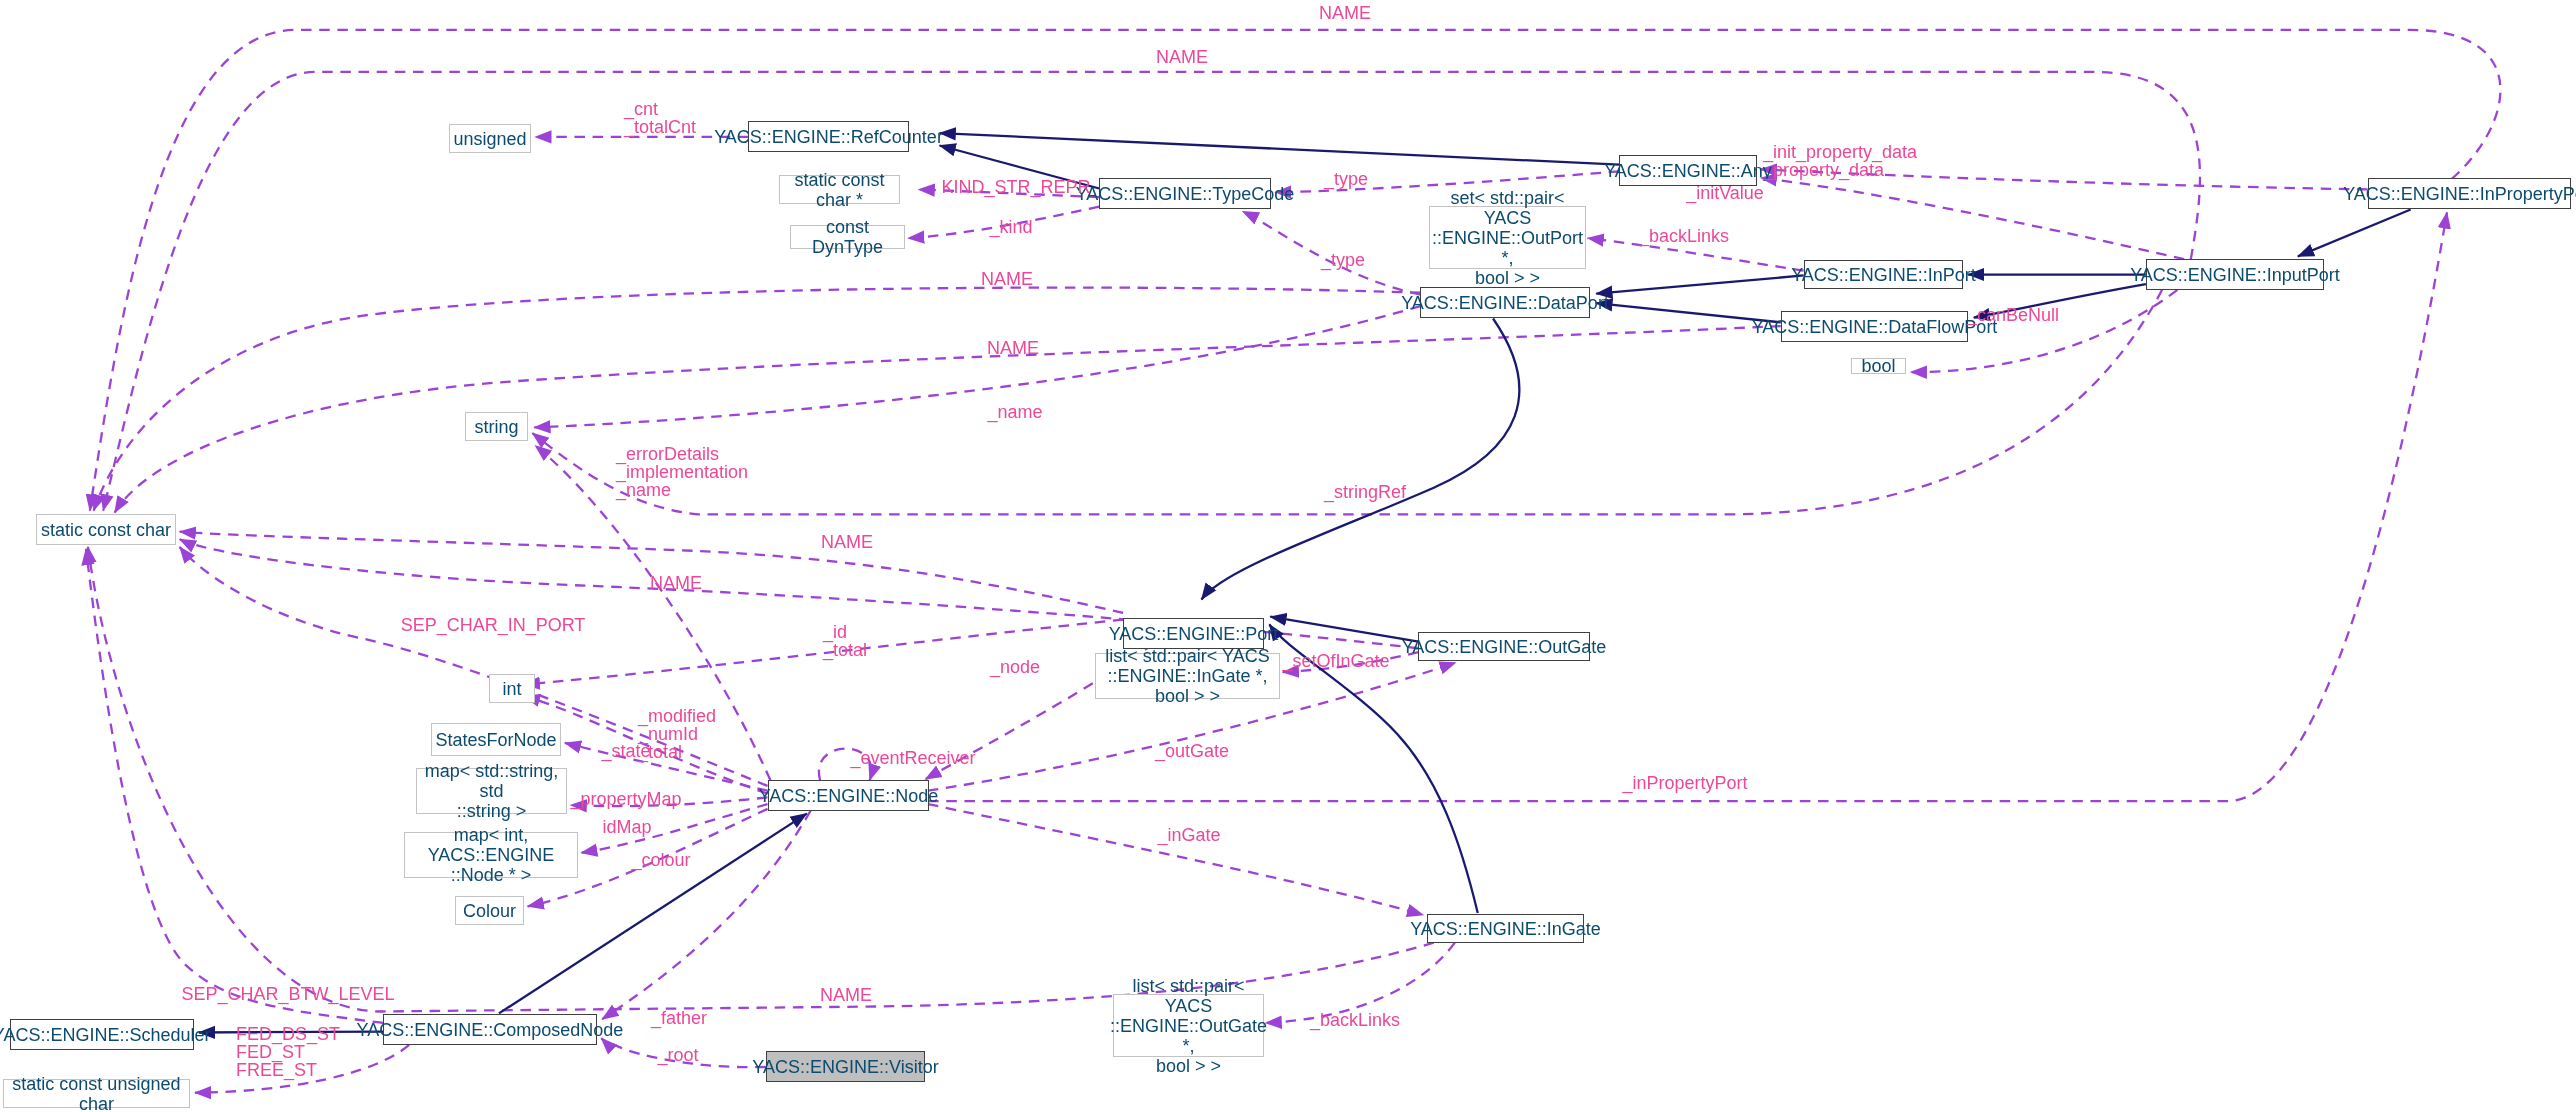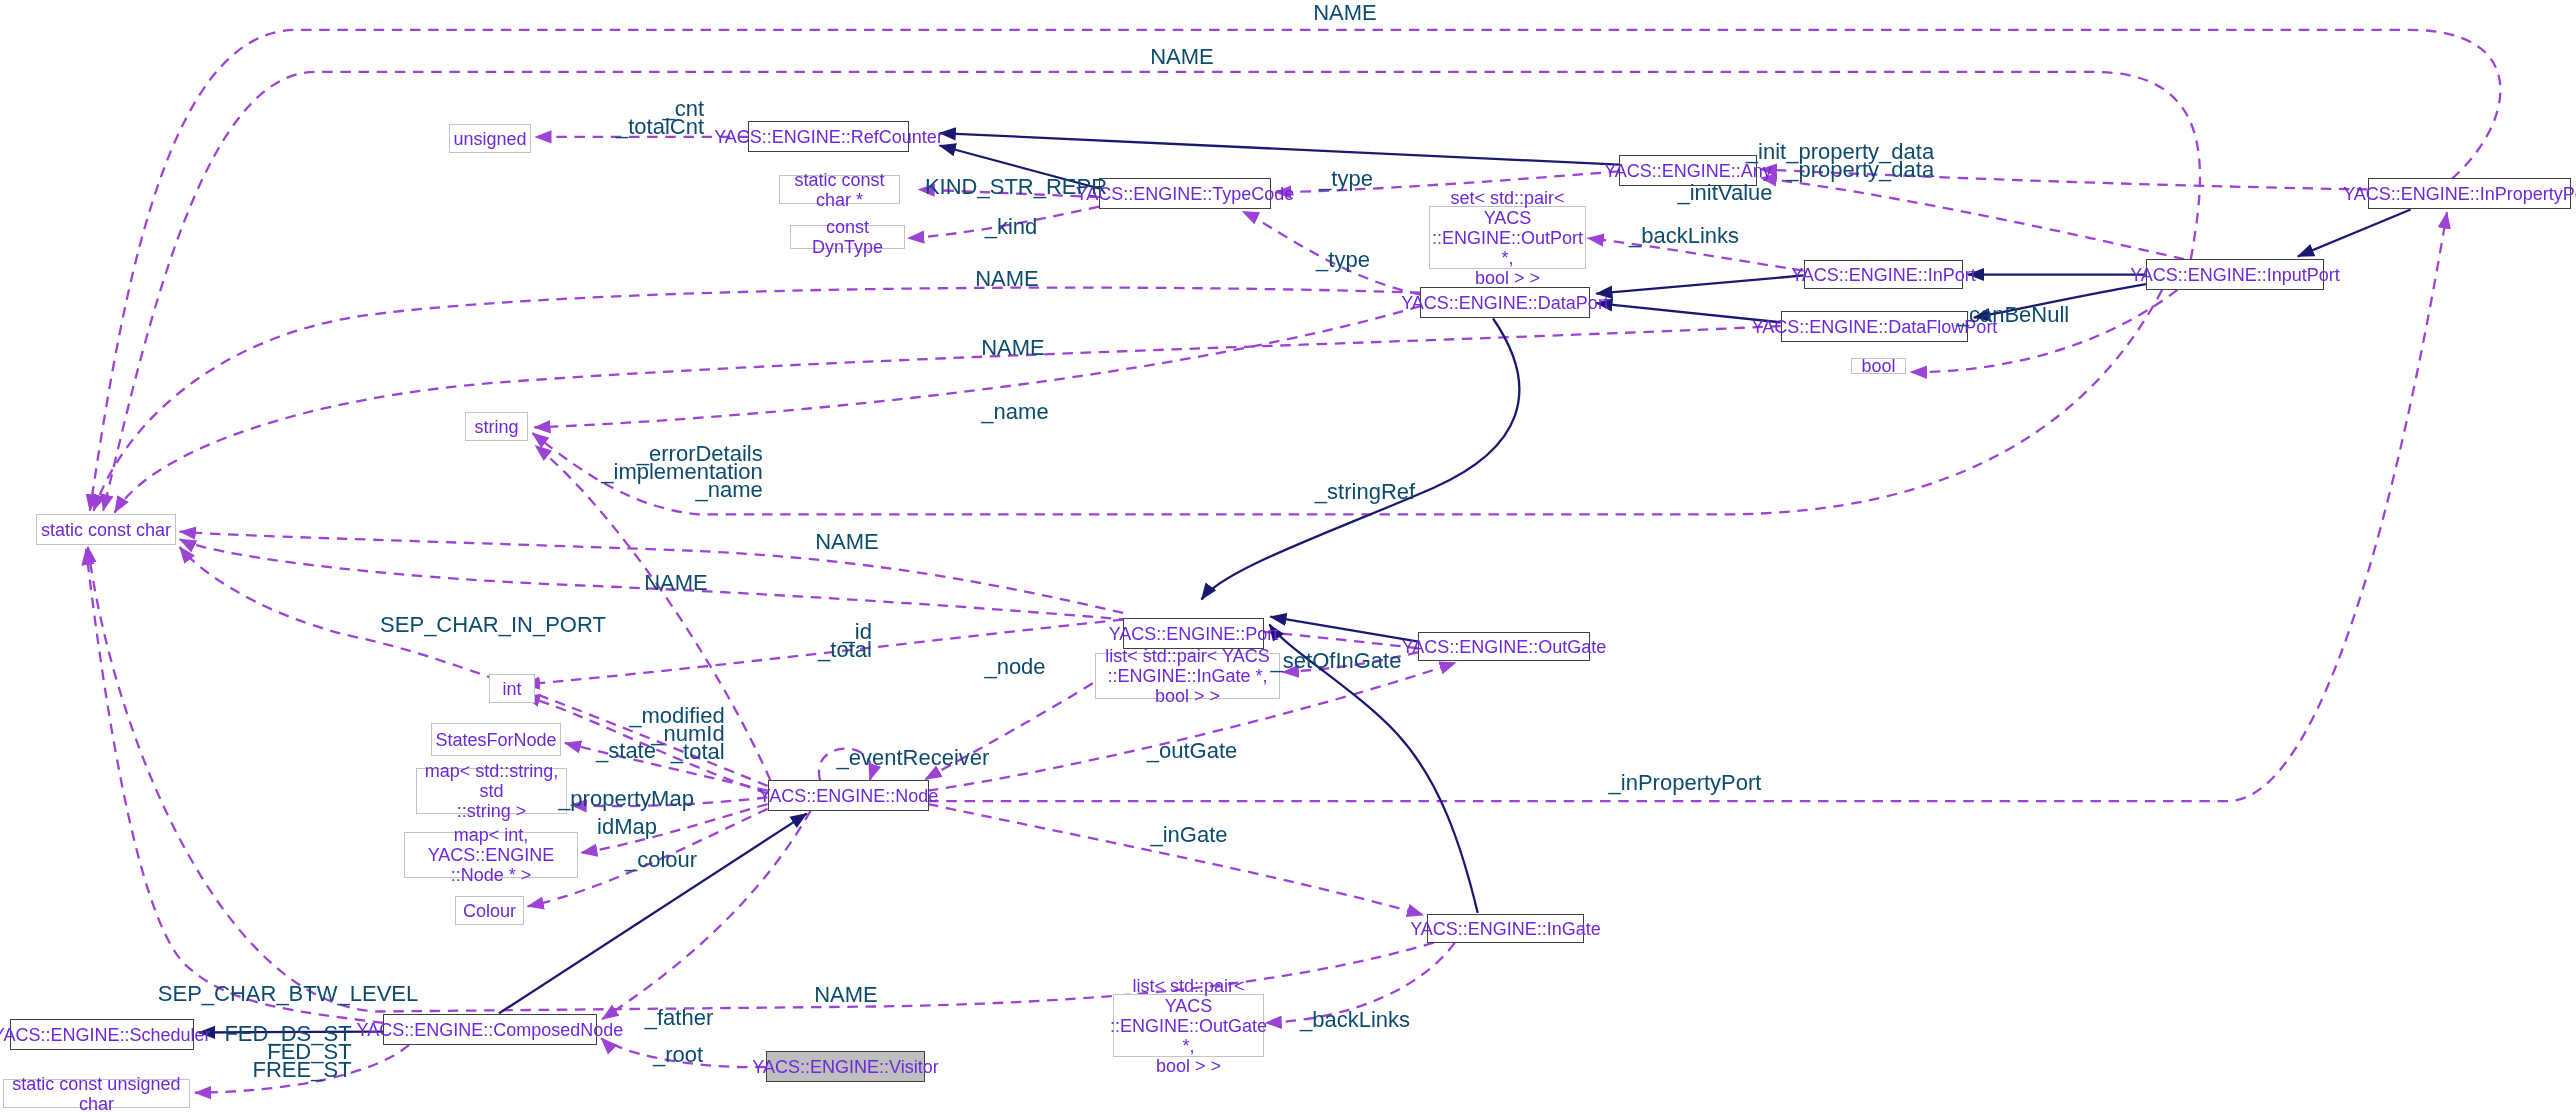--- a/index.html
+++ b/index.html
@@ -1,26 +1,26 @@
 <!DOCTYPE html>
 <html><head>
 <meta charset="utf-8">
 <style>
   html,body{margin:0;padding:0;background:#ffffff;}
   #canvas{position:relative;width:2576px;height:1113px;background:#ffffff;
           font-family:"Liberation Sans", sans-serif;overflow:hidden;}
   #edges{position:absolute;left:0;top:0;z-index:0;}
   .nbox{position:absolute;z-index:2;display:flex;align-items:center;justify-content:center;
-        background:#ffffff;color:#6d28d9;font-size:18px;line-height:20px;text-align:center;
+        background:#ffffff;color:#0c4a6e;font-size:18px;line-height:20px;text-align:center;
         white-space:pre-line;box-sizing:border-box;}
   .cls{border:1.9px solid #3f3f3f;}
   .plain{border:1.4px solid #c3c3c3;}
   .current{border:1.9px solid #3f3f3f;background:#bfbfbf;}
-  .elabel{position:absolute;z-index:3;transform:translateX(-50%);color:#0c4a6e;
-          font-size:22px;line-height:18px;text-align:right;white-space:pre-line;}
+  .elabel{position:absolute;z-index:3;transform:translateX(-50%);color:#ec4899;
+          font-size:18px;line-height:18px;text-align:left;white-space:pre-line;}
 </style>
 </head>
 <body>
 
 <div id="canvas">
 
 <svg id="edges" width="2576" height="1113" viewBox="0 0 2695 1164">
   <defs>
     <marker id="mP" markerUnits="userSpaceOnUse" markerWidth="20" markerHeight="16" viewBox="0 0 20 16" refX="17" refY="8" orient="auto">
       <path d="M0,1 L18,8 L0,15 Z" fill="#9c42d4"></path>

